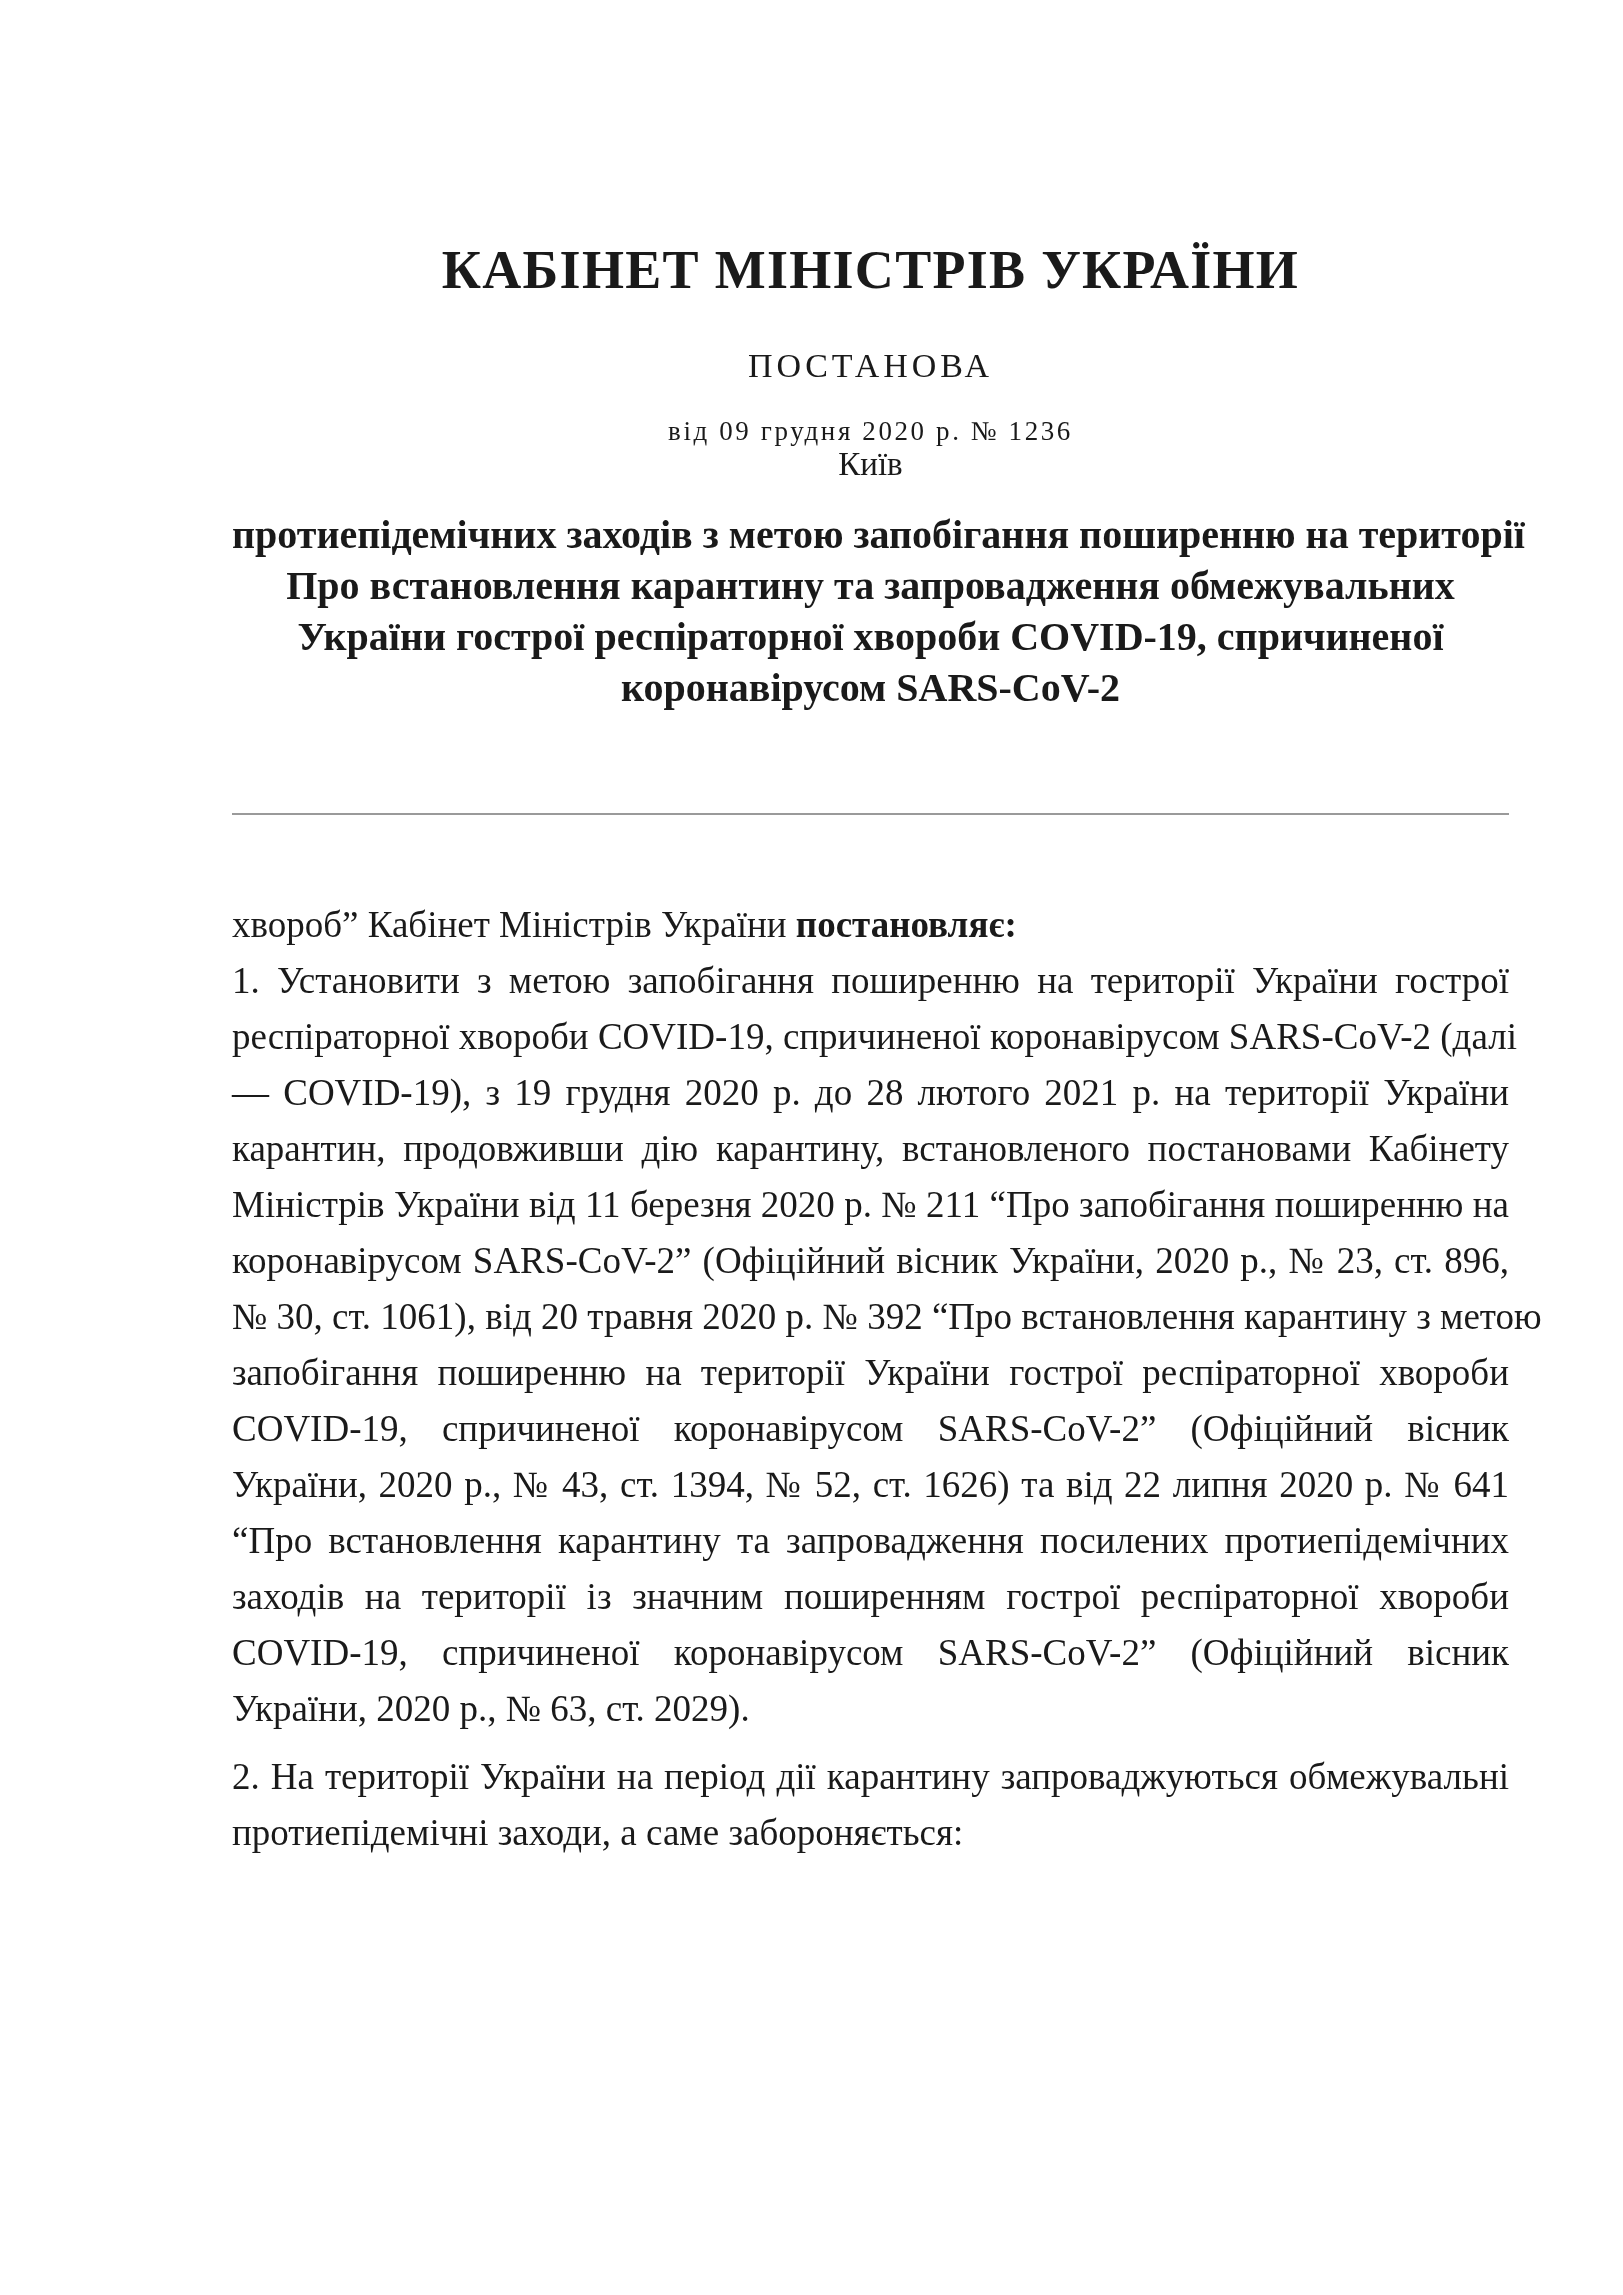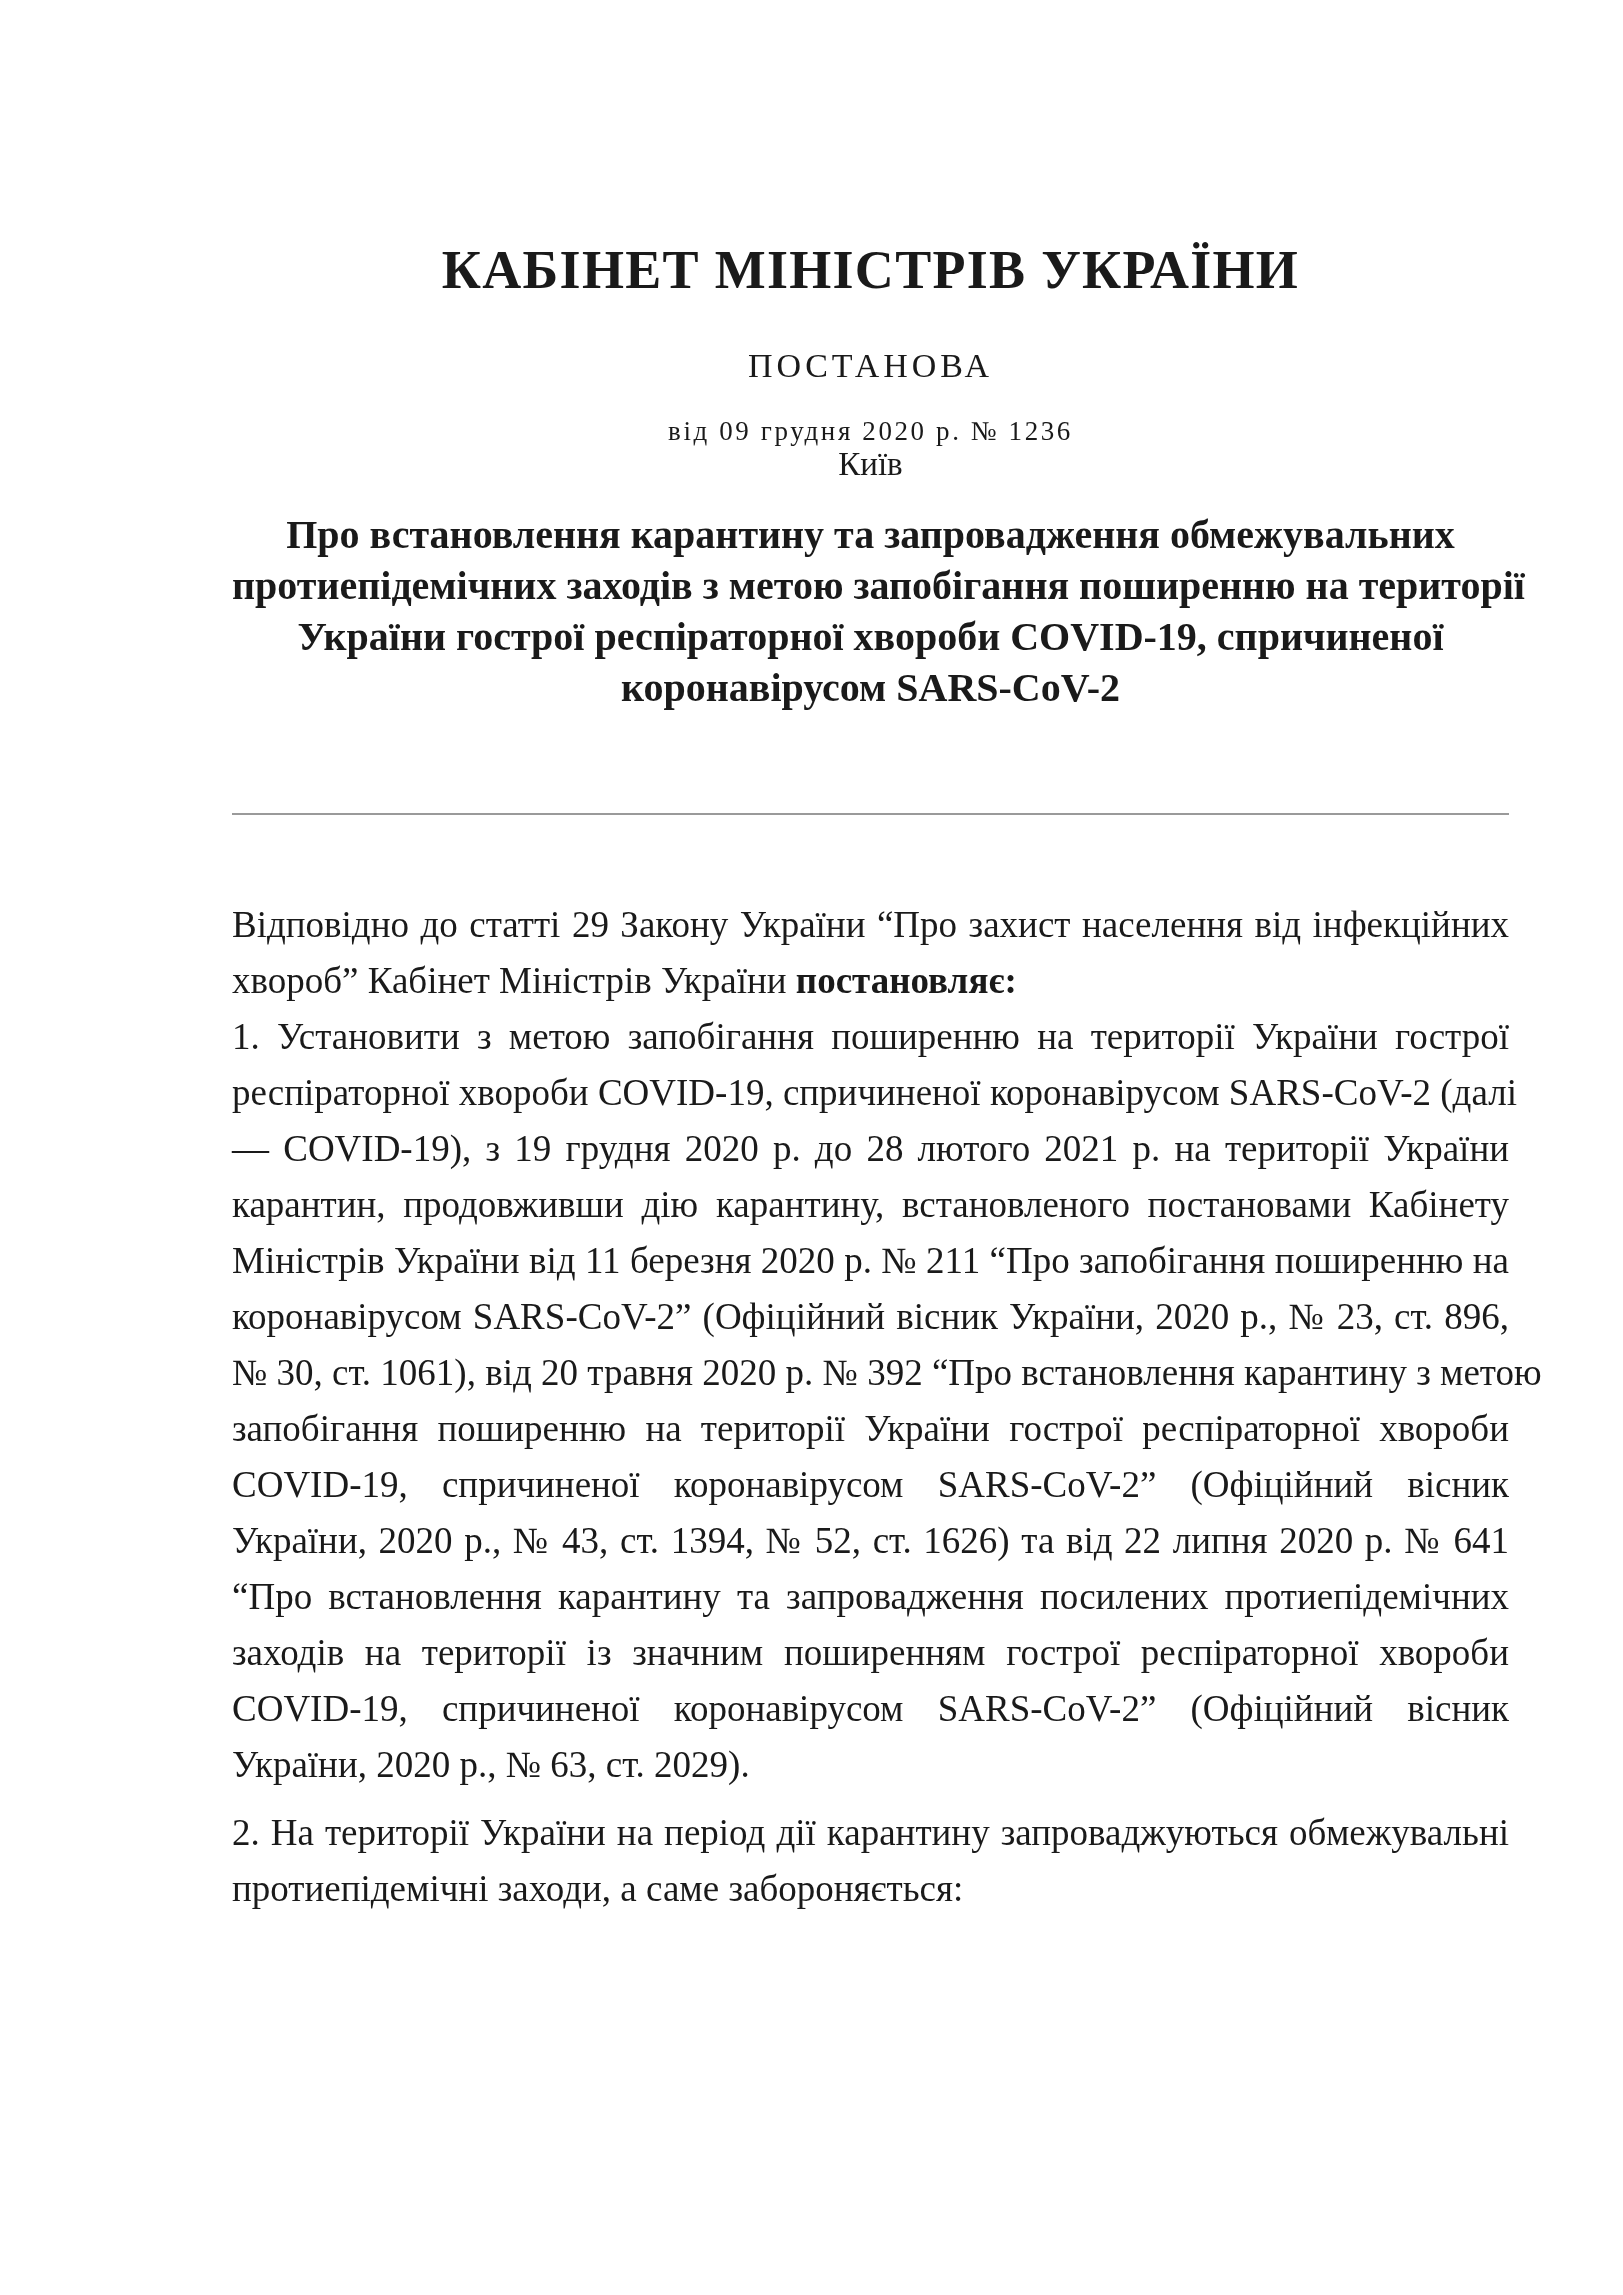--- a/index.html
+++ b/index.html
@@ -99,31 +99,30 @@
 
   <div class="org-name">КАБІНЕТ МІНІСТРІВ УКРАЇНИ</div>
 
   <div class="doc-type">ПОСТАНОВА</div>
 
   <div class="date-line">від 09 грудня 2020 р. № 1236</div>
 
   <div class="city">Київ</div>
 
   <div class="doc-title">
+    <div class="title-line">протиепідемічних заходів з метою запобігання поширенню на території</div>
     <div class="title-line">Про встановлення карантину та запровадження обмежувальних</div>
-    <div class="title-line">протиепідемічних заходів з метою запобігання поширенню на території</div>
     <div class="title-line">України гострої респіраторної хвороби COVID-19, спричиненої</div>
     <div class="title-line">коронавірусом SARS-CoV-2</div>
   </div>
 
   <div class="separator"></div>
 
   <div class="body-text" id="body-root">
       <div class="para">
-        <div class="line"><span>Відповідно до статті 29 Закону України “Про захист населення від інфекційних</span></div>
         <div class="line para-end"><span>хвороб” Кабінет Міністрів України </span><span class="b">постановляє:</span></div>
       </div>
       <div class="para">
         <div class="line"><span>1. Установити з метою запобігання поширенню на території України гострої</span></div>
         <div class="line"><span>респіраторної хвороби COVID-19, спричиненої коронавірусом SARS-CoV-2 (далі</span></div>
         <div class="line"><span>— COVID-19), з 19 грудня 2020 р. до 28 лютого 2021 р. на території України</span></div>
         <div class="line"><span>карантин, продовживши дію карантину, встановленого постановами Кабінету</span></div>
         <div class="line"><span>Міністрів України від 11 березня 2020 р. № 211 “Про запобігання поширенню на</span></div>
         <div class="line"><span>коронавірусом SARS-CoV-2” (Офіційний вісник України, 2020 р., № 23, ст. 896,</span></div>
         <div class="line"><span>№ 30, ст. 1061), від 20 травня 2020 р. № 392 “Про встановлення карантину з метою</span></div>

